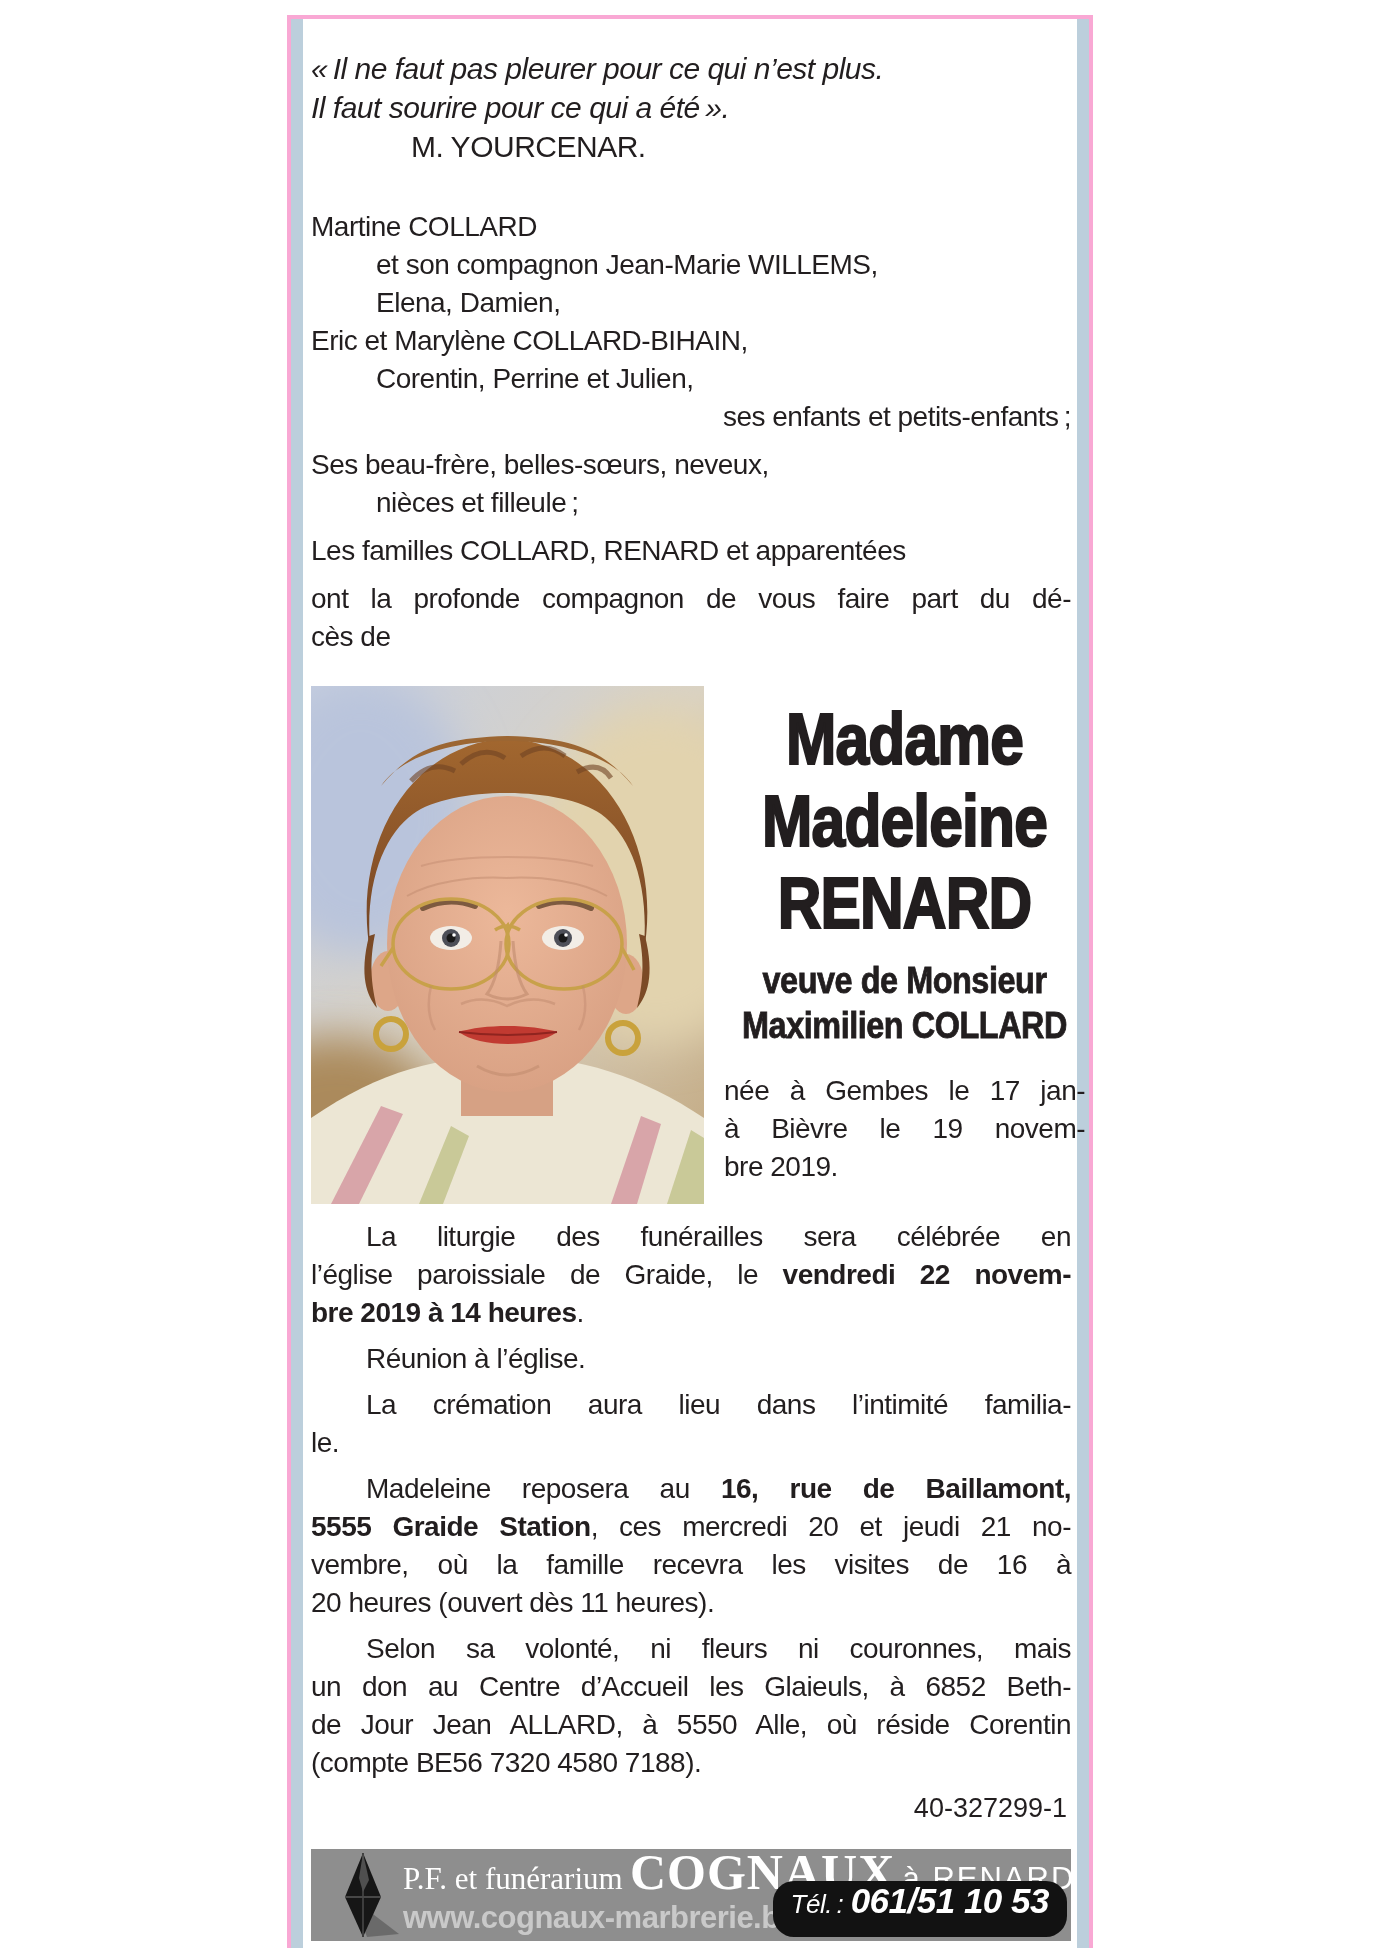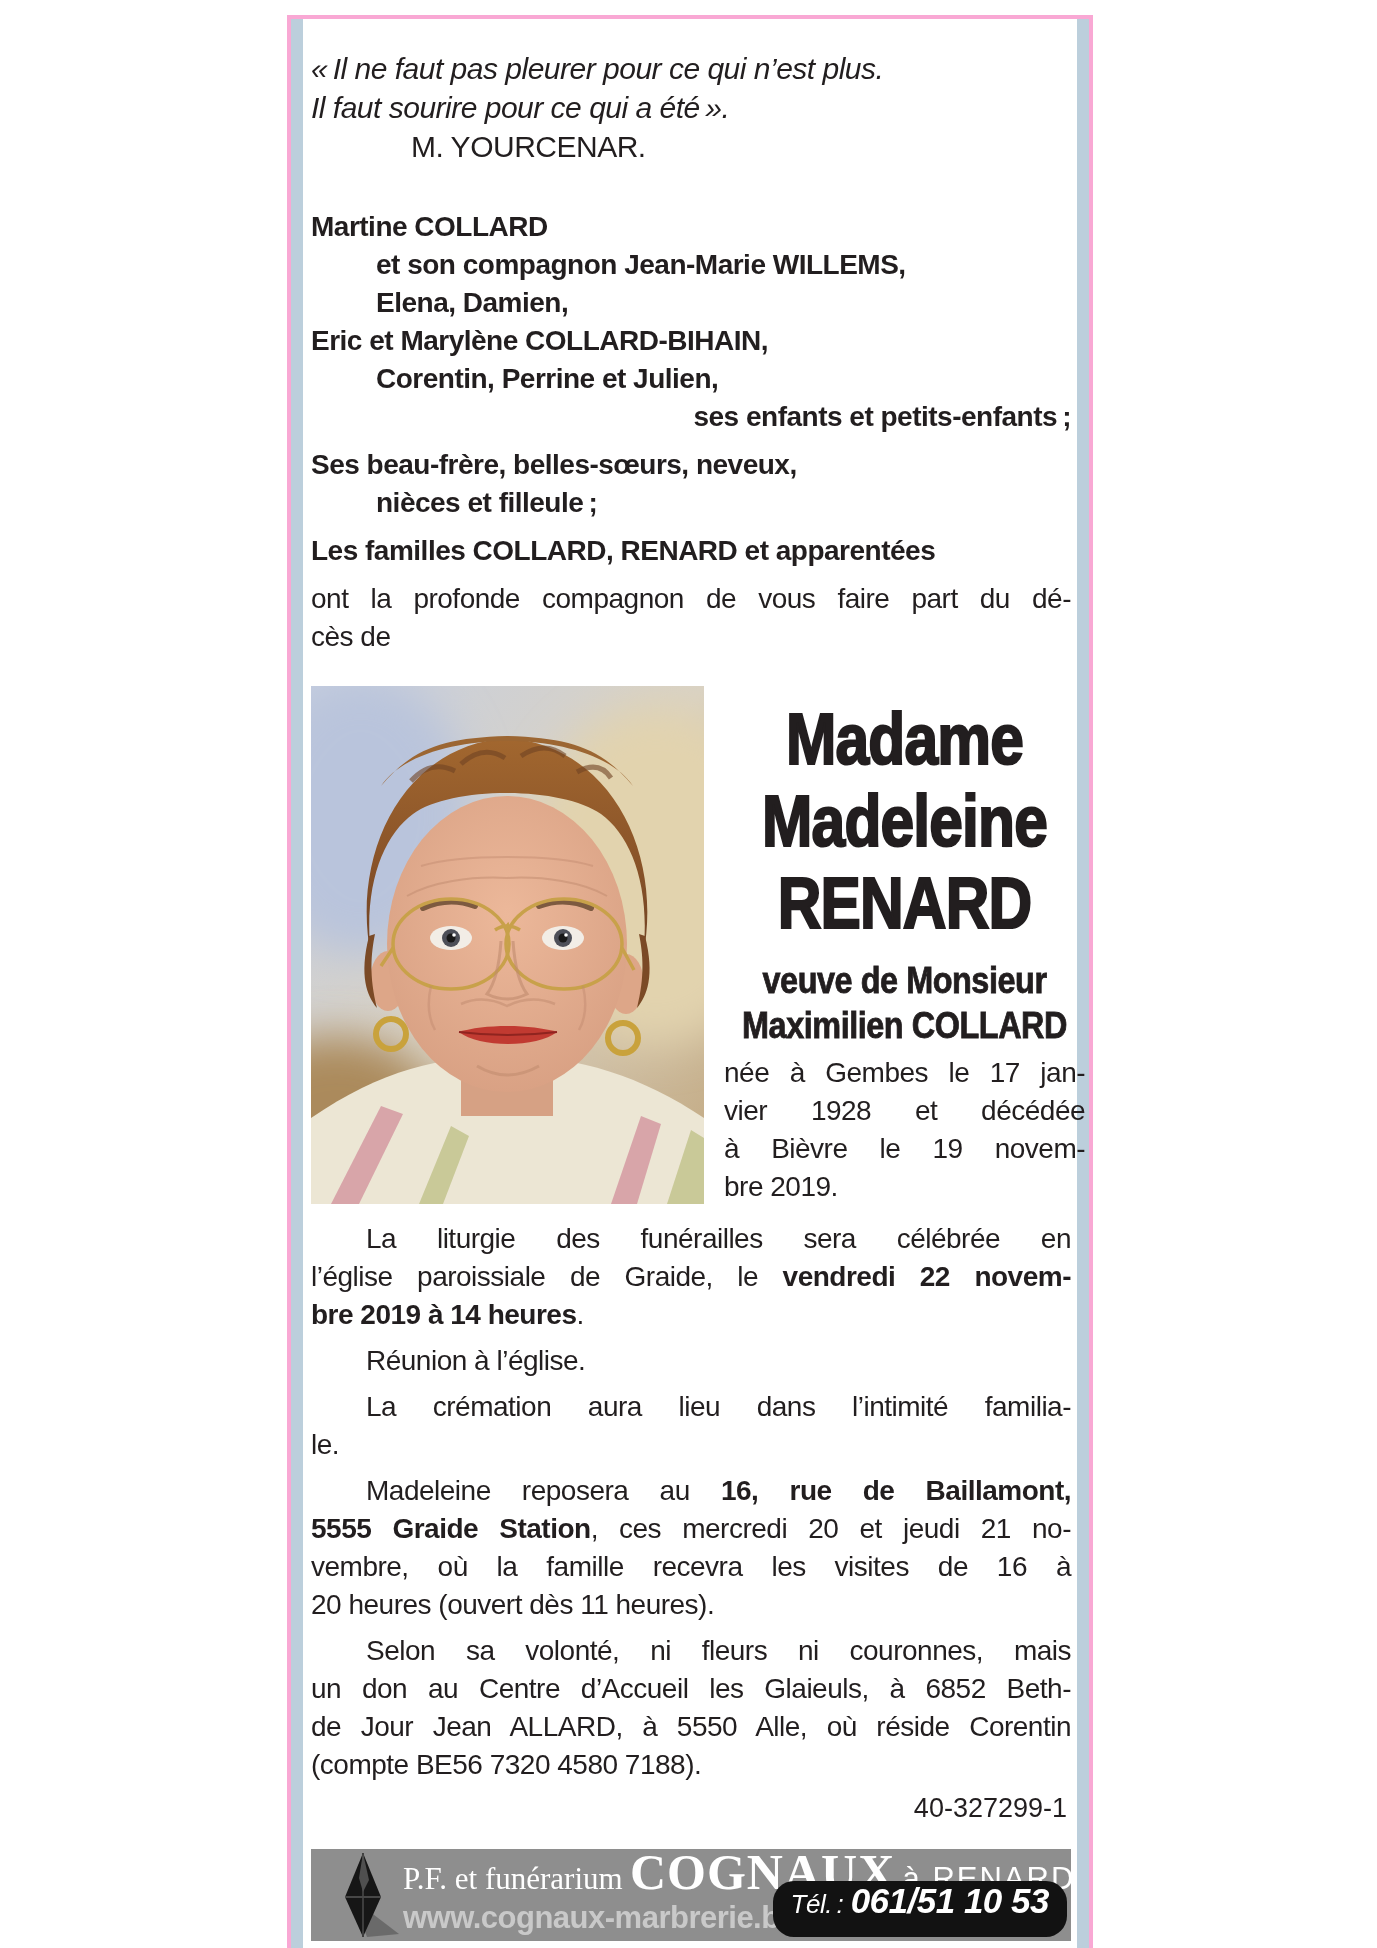--- a/index.html
+++ b/index.html
@@ -3,34 +3,34 @@
 <meta charset="utf-8">
 <style>
   html,body{margin:0;padding:0;background:#ffffff;}
   body{width:1377px;height:1948px;position:relative;font-family:"Liberation Sans",sans-serif;color:#221e1f;}
   .card{position:absolute;left:287px;top:15px;width:806px;height:1944px;border:4px solid #f9a8d4;box-sizing:border-box;background:#fff;}
   .band{position:absolute;top:0;bottom:0;width:12px;background:#bccfdc;}
   .band.left{left:0}.band.right{right:0}
   .content{position:absolute;left:20px;right:18px;top:0;bottom:0;font-size:28px;line-height:38px;letter-spacing:-0.5px;}
   .quote{margin-top:30px;font-style:italic;font-size:30px;line-height:39px;}
   .qattr{font-style:normal;padding-left:100px;}
-  .family{margin-top:42px;font-weight:bold;}
+  .family{margin-top:42px;}
   .ln{min-height:38px;}
   .ln.j{text-align:justify;text-align-last:justify;}
   .ln.r{text-align:right;}
   .ln.gap{margin-top:10px;}
   b{font-weight:bold;}
   .row{display:flex;margin-top:30px;}
   .photo{width:393px;height:518px;flex:none;overflow:hidden;}
   .rcol{flex:1;margin-left:20px;}
   .title{margin-top:12px;}
   .tl{display:block;text-align:center;white-space:nowrap;transform:scaleX(.84);font-weight:bold;font-size:72px;line-height:82px;-webkit-text-stroke:2.2px #221e1f;letter-spacing:-1px;}
   .subtitle{margin-top:14px;}
   .sl{display:block;text-align:center;white-space:nowrap;transform:scaleX(.9);font-weight:bold;font-size:36px;line-height:45px;-webkit-text-stroke:.8px #221e1f;}
-  .life{margin-top:6px;}
+  .life{margin-top:24px;}
   .life .ln{line-height:37px;}
   .para{margin-top:8px;}
   .para.first{margin-top:14px;}
   .announce{margin-top:0;}
   .reference{position:absolute;right:4px;bottom:128px;font-size:27px;letter-spacing:0;}
   .footer{position:absolute;left:0;right:0;bottom:14px;height:92px;background:#8e8e8e;color:#fff;}
   .flogo{position:absolute;left:10px;top:1px;width:84px;height:90px;}
   .fline1{position:absolute;left:92px;top:4px;white-space:nowrap;}
   .fprefix{font-family:"Liberation Serif",serif;font-size:31px;letter-spacing:0;text-align:right;}
   .fbrand{font-family:"Liberation Serif",serif;font-weight:bold;font-size:50px;letter-spacing:1px;}
@@ -146,21 +146,20 @@
             <div class="tl">Madame</div>
             <div class="tl">Madeleine</div>
             <div class="tl">RENARD</div>
           </div>
         <div class="subtitle">
             <div class="sl">veuve de Monsieur</div>
             <div class="sl">Maximilien COLLARD</div>
           </div>
         <div class="life">
             <div class="ln j">née à Gembes le 17 jan-</div>
-            <div class="ln j">vier 1928 et décédée</div>
             <div class="ln j">à Bièvre le 19 novem-</div>
             <div class="ln">bre 2019.</div>
           </div>
       </div>
     </div>
 
     <div class="para first">
         <div class="ln j" style="padding-left: 55px;">La liturgie des funérailles sera célébrée en</div>
         <div class="ln j">l’église paroissiale de Graide, le <b>vendredi 22 novem-</b></div>
         <div class="ln"><b>bre 2019 à 14 heures</b>.</div>

